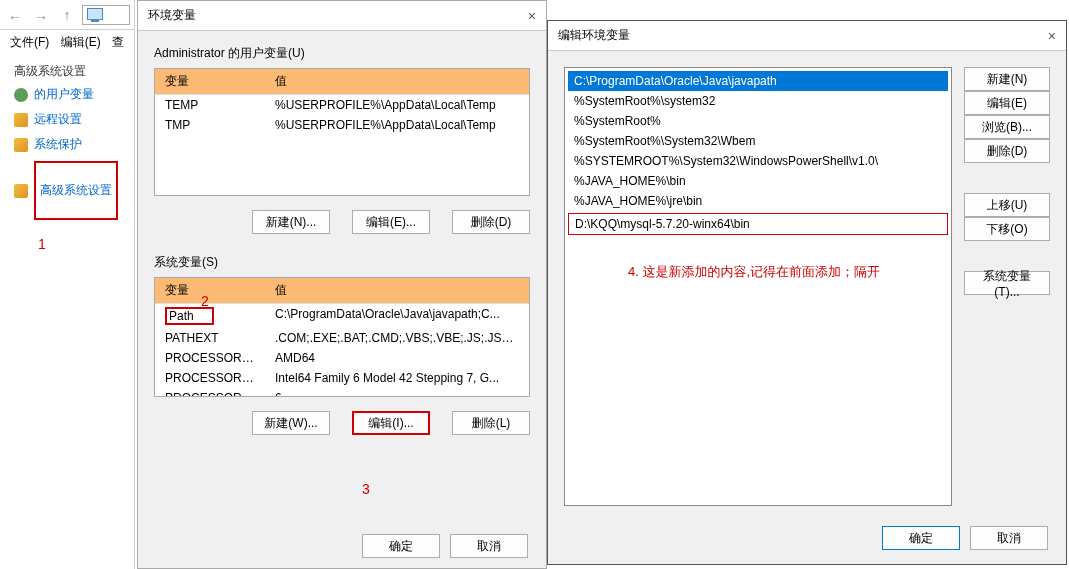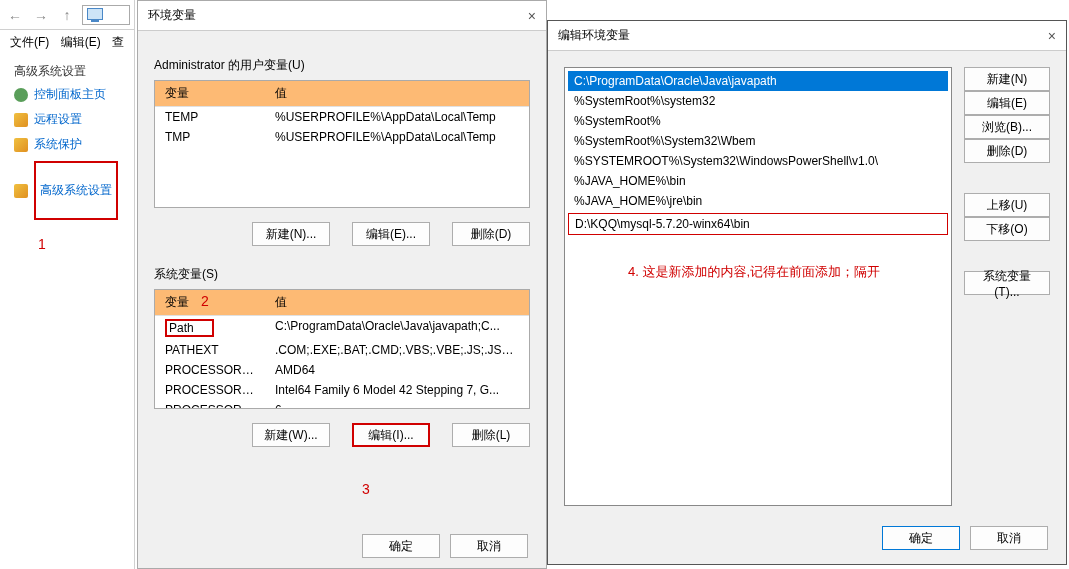--- a/index.html
+++ b/index.html
@@ -103,21 +103,21 @@
     .dlg-title {
       height: 30px;
       display: flex; align-items: center;
       padding: 0 10px;
       background: #fff;
       border-bottom: 1px solid #ccc;
       font-size: 12px;
       justify-content: space-between;
     }
     .close-x { font-size: 14px; color: #555; cursor: pointer; }
-    .env-body { padding: 26px 16px; }
+    .env-body { padding: 14px 16px; }
     .group-label { font-size: 12px; margin-bottom: 6px; }
     .var-table {
       background: #fff;
       border: 1px solid #aaa;
       height: 128px;
       overflow: hidden;
     }
     .var-table.sys { height: 120px; }
     .vt-head {
       display: flex;
@@ -220,21 +220,21 @@
   </div>
   <div class="left-menu">
     <span class="menu-row">文件(F)</span>
     <span class="menu-row">编辑(E)</span>
     <span class="menu-row">查</span>
   </div>
   <div class="left-links">
     <div class="hdr">高级系统设置</div>
     <div class="link">
       <span class="link-icon gear"></span>
-      <span>控制面板主页</span>
+      <span>的用户变量</span>
     </div>
     <div class="link">
       <span class="link-icon"></span>
       <span>远程设置</span>
     </div>
     <div class="link">
       <span class="link-icon"></span>
       <span>系统保护</span>
     </div>
     <div class="link">

